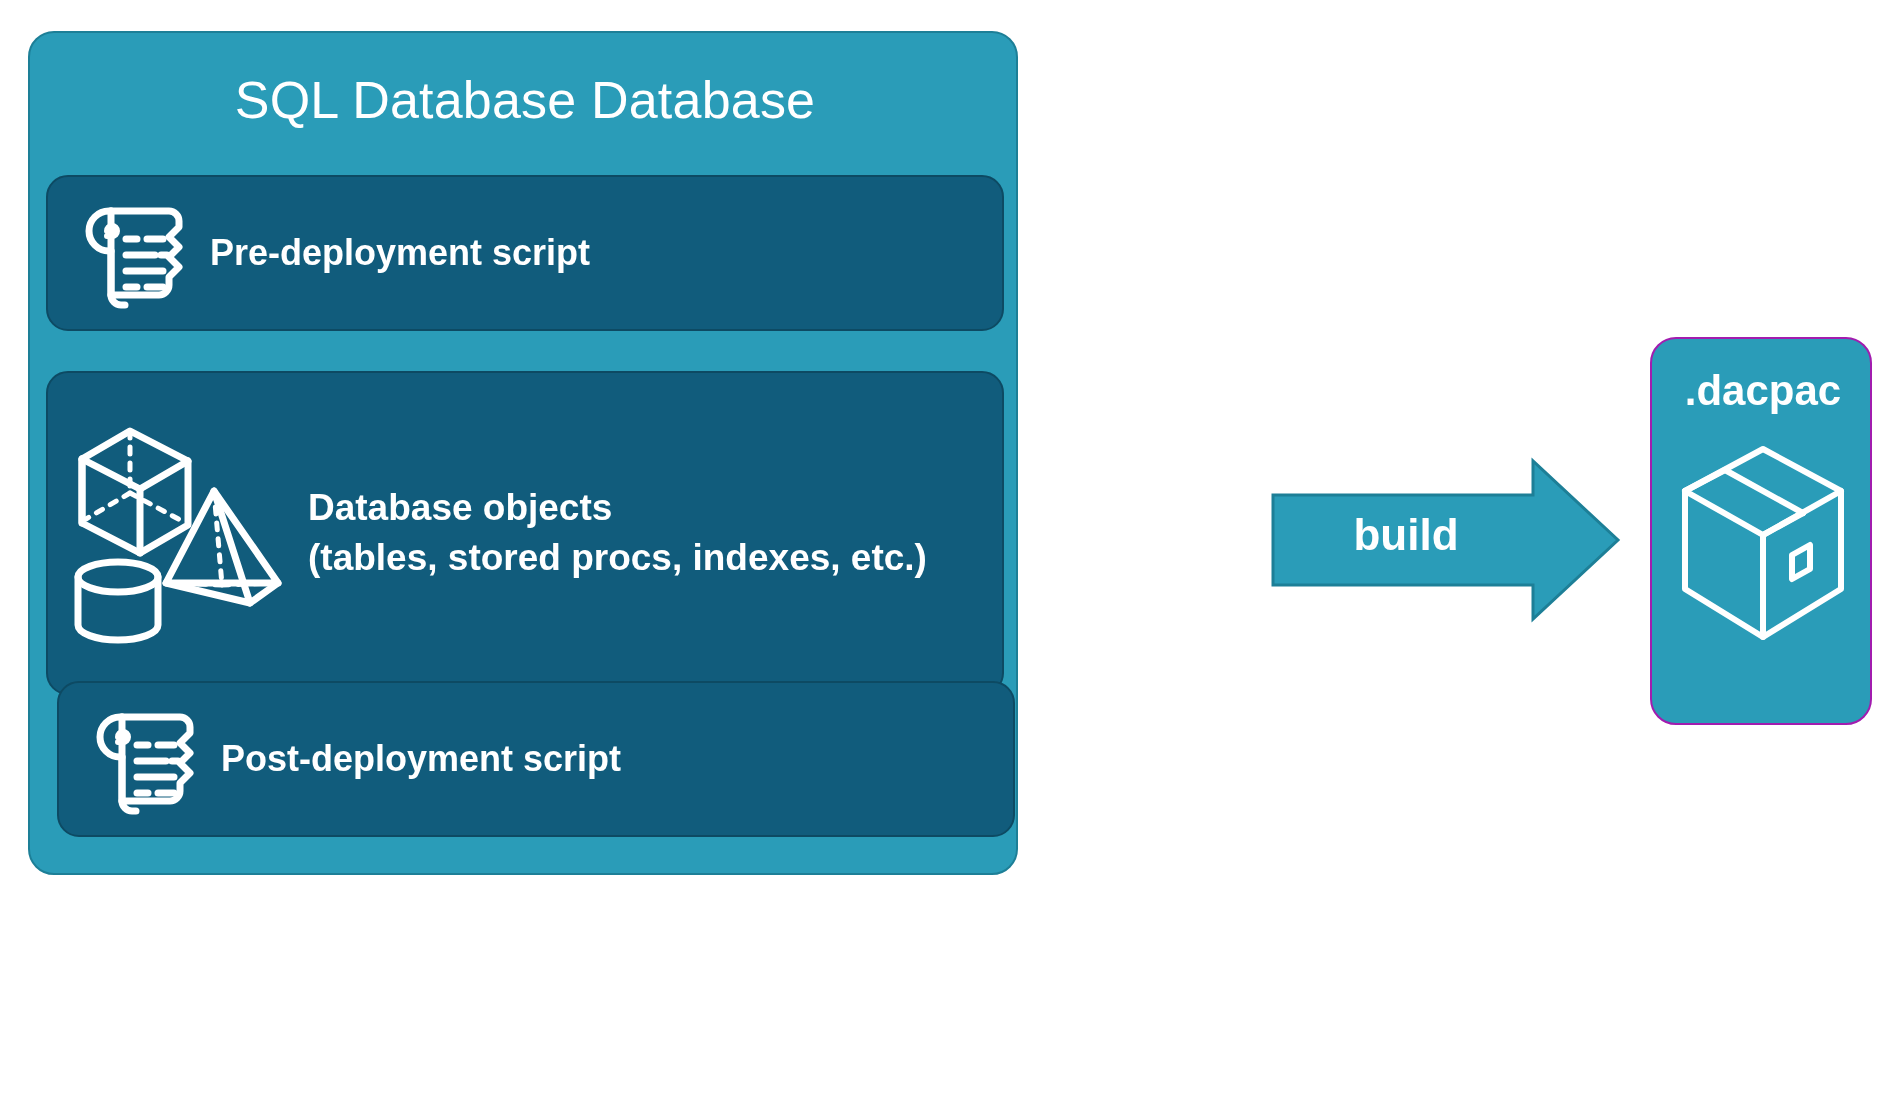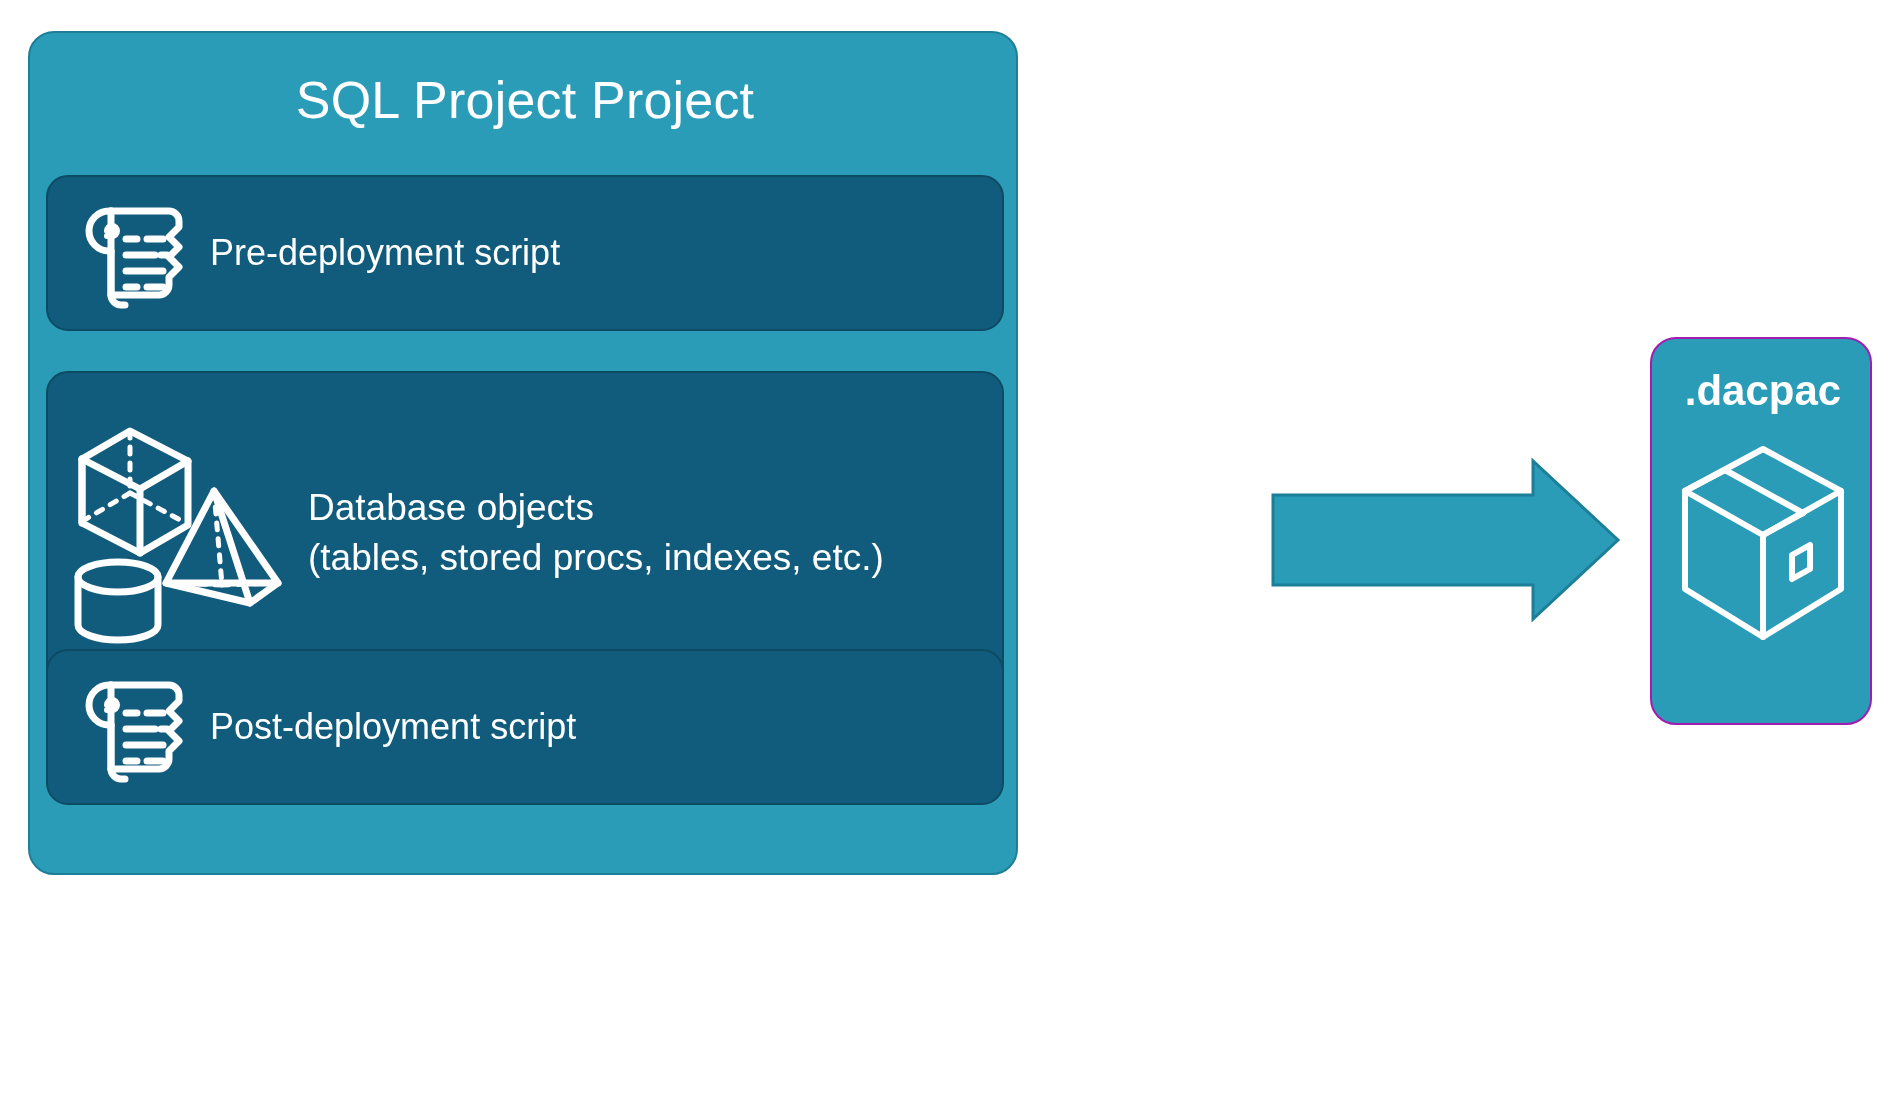--- a/index.html
+++ b/index.html
@@ -56,35 +56,35 @@
     width: 958px;
     background: #115c7c;
     border: 2px solid #0d4a63;
     border-radius: 22px;
     box-sizing: border-box;
     display: flex;
     align-items: center;
   }
   .row-pre  { top: 142px; height: 156px; }
   .row-objs { top: 338px; height: 324px; }
-  .row-post { top: 616px; height: 156px; }
+  .row-post { top: 648px; height: 156px; margin-left: 11px; }
 
   .row-icon {
     flex: 0 0 auto;
     display: flex;
     align-items: center;
     justify-content: center;
   }
   .row-icon-scroll { width: 150px; margin-left: 12px; }
   .row-icon-objs   { width: 252px; margin-left: 8px; }
 
   .row-label {
     color: #ffffff;
     font-size: 36px;
-    font-weight: 400;
+    font-weight: 700;
     line-height: 48px;
     white-space: pre-line;
   }
   .row-label-objs { font-size: 37px; line-height: 50px; }
 
   
   .build-arrow {
     position: absolute;
     left: 1271px;
     top: 459px;
@@ -139,21 +139,21 @@
 
   svg { display: block; overflow: visible; }
 </style>
 </head>
 <body>
 
 <div id="canvas">
 
   <div class="project-panel">
 
-    <div class="project-title">SQL Project Project</div>
+    <div class="project-title">SQL Database Database</div>
 
     <div class="row row-pre">
       <div class="row-icon row-icon-scroll">
         <svg width="116" height="108" viewBox="0 0 116 108" fill="none" stroke="#ffffff" stroke-width="7" stroke-linecap="round" stroke-linejoin="round">
 
           <path d="M34 12 H32 A20 20 0 1 0 32 52 H34"></path>
           <path d="M30 32 a5 5 0 1 1 5 5 H30" stroke-width="6"></path>
 
           <path d="M34 12 H92 a10 10 0 0 1 10 10 v6 l-10 10 10 10 -10 10 10 10 -10 10 v8 a10 10 0 0 1 -10 10 H34"></path>
           <path d="M34 12 v84"></path>
@@ -238,20 +238,21 @@
       <div class="row-label">Post-deployment script</div>
     </div>
 
   </div>
 
   <div class="build-arrow">
     <svg width="349" height="162" viewBox="0 0 349 162">
       <polygon points="2,36 262,36 262,2 347,81 262,160 262,126 2,126" fill="#2a9cb8" stroke="#1d7f97" stroke-width="3" stroke-linejoin="miter"></polygon>
     </svg>
   </div>
+  <div class="build-arrow-label">build</div>
 
   <div class="dacpac-card">
     <div class="dacpac-title">.dacpac</div>
 
     <div class="dacpac-icon">
       <svg width="168" height="200" viewBox="0 0 168 200" fill="none" stroke="#ffffff" stroke-width="6" stroke-linecap="round" stroke-linejoin="round">
 
         <path d="M84 6 L162 48 L162 146 L84 194 L6 146 L6 48 Z"></path>
 
         <path d="M6 48 L84 92 L162 48"></path>

